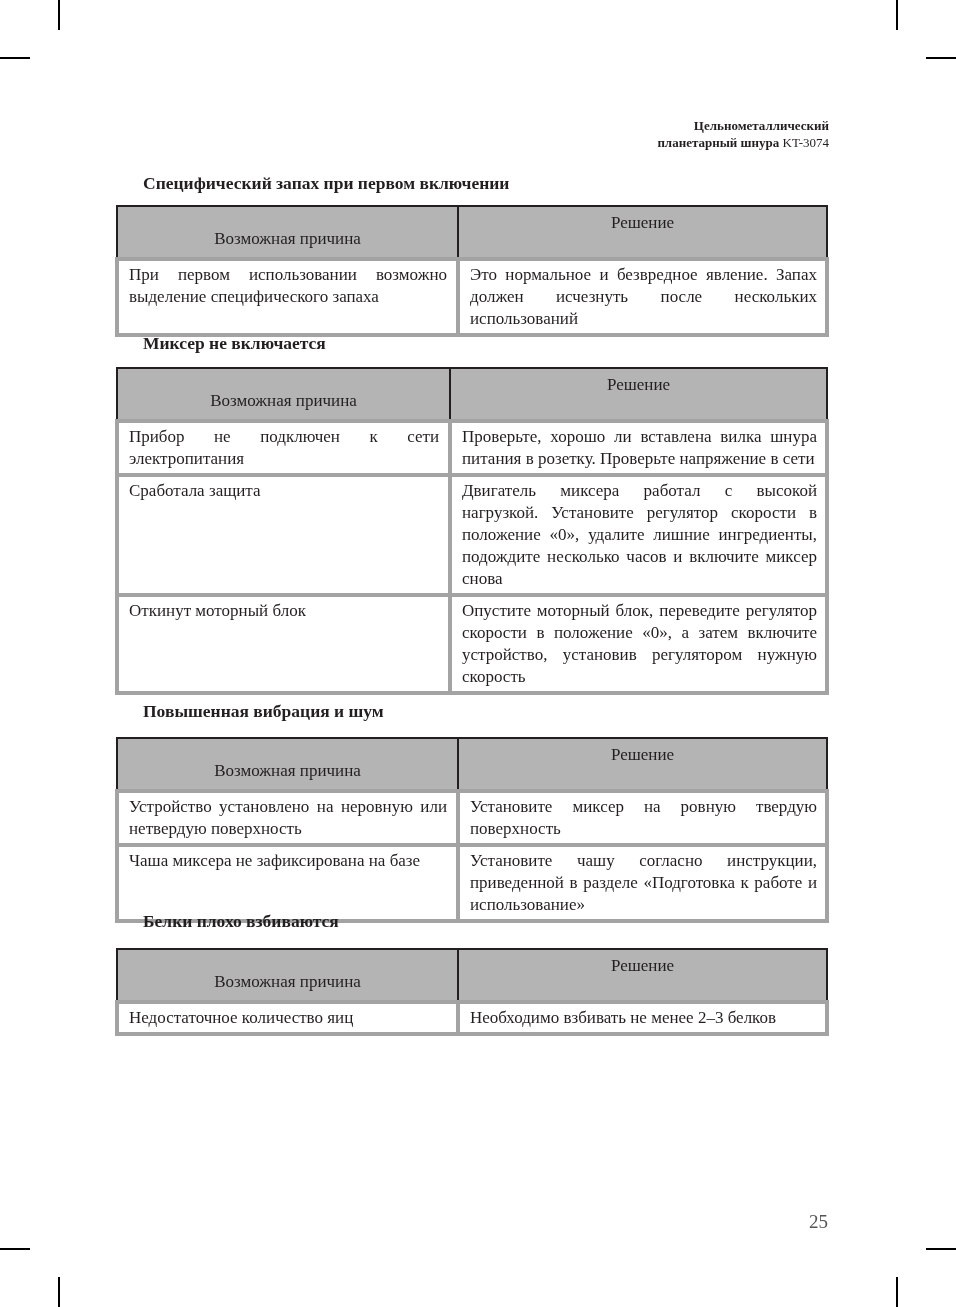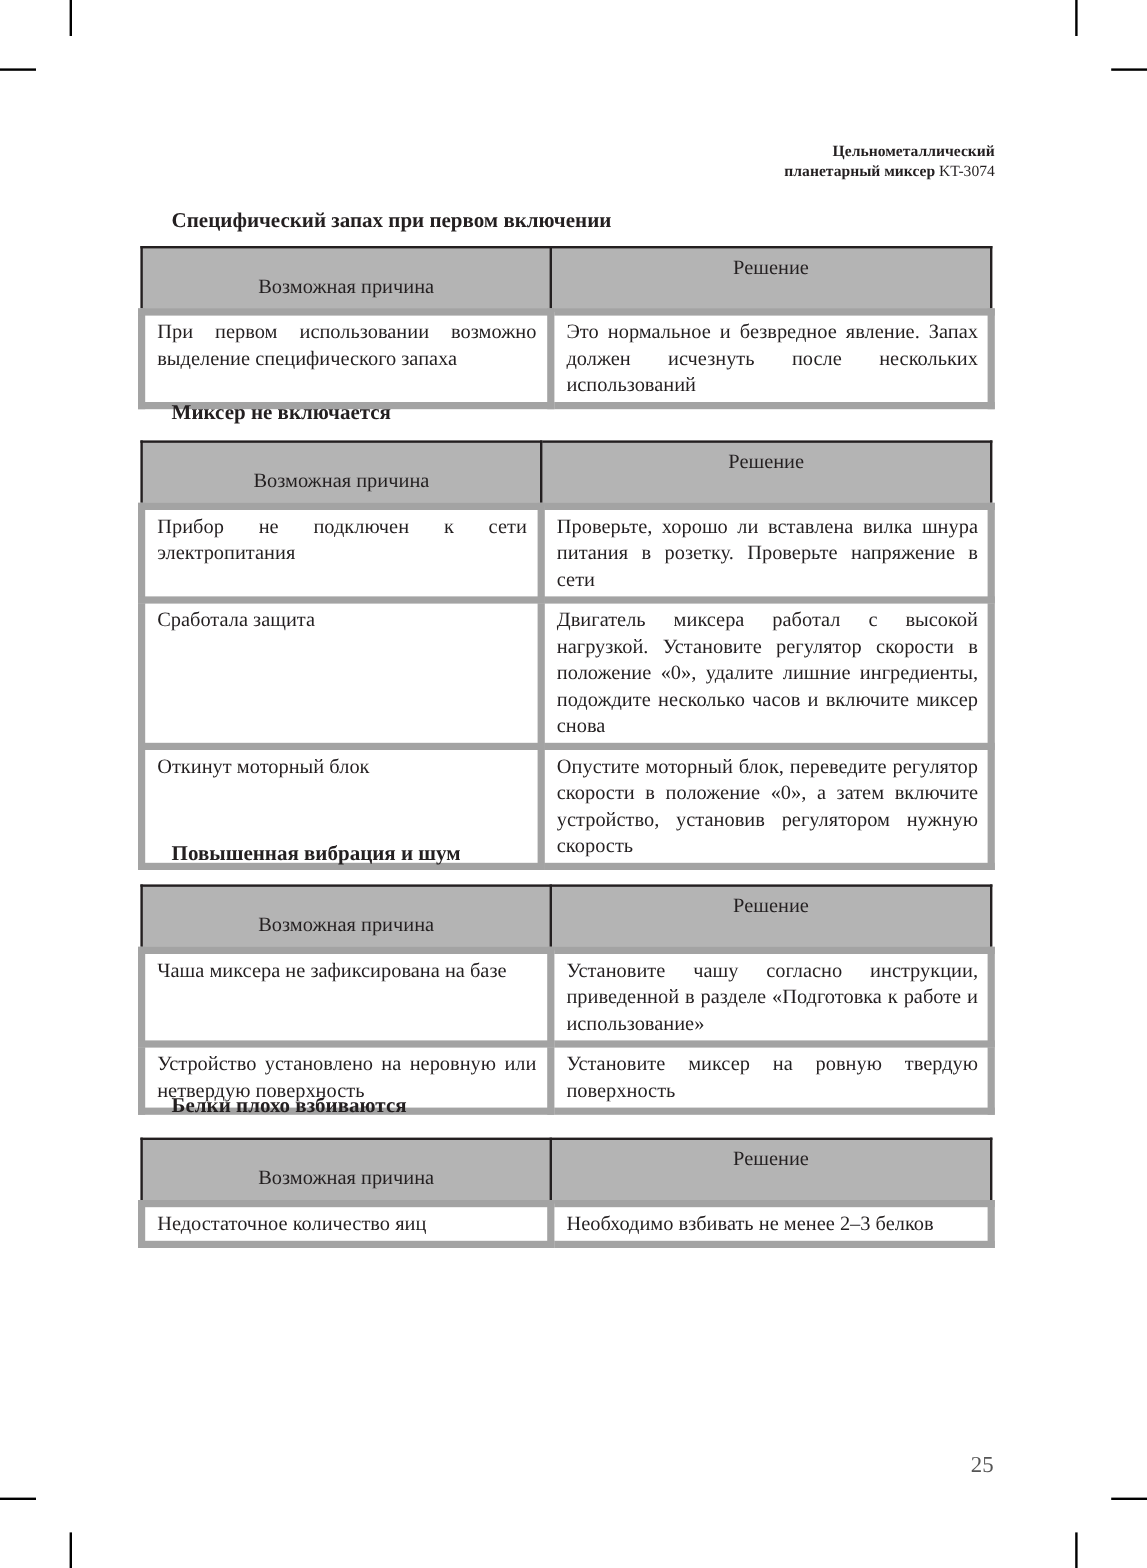--- a/index.html
+++ b/index.html
@@ -10,40 +10,40 @@
                   font-size:13px; line-height:17px; }
   .running-head b { font-weight:bold;margin-top:36px; }
   .section-title { position:absolute; left:143px; font-size:17.5px; font-weight:bold;
                    letter-spacing:0; }
   table.tt { position:absolute; left:115px; width:714px; border-collapse:collapse;
              font-size:17px; line-height:22px; table-layout:fixed; }
   table.tt th { background:#b4b4b4; font-weight:normal; height:36px; padding:0;
                 border:2px solid #231f20; border-width:2px 2px 2px 2px; vertical-align:middle; }
   table.tt th.c1 { padding-top:14px; }
   table.tt th.c2 { vertical-align:top; padding-top:5px; }
-  table.tt td { border:6px solid #a3a3a3; vertical-align:top; padding:3px 9px 3px 10px;
+  table.tt td { border:4px solid #a3a3a3; vertical-align:top; padding:3px 9px 3px 10px;
                 text-align:justify; }
   table.tt td.c2 { padding-right:8px; }
   .pnum { position:absolute; left:809px; top:1183px; font-size:19px; color:#555;margin-top:28px; }
 </style>
 </head>
 <body>
 
 <div class="crop" style="left:58px;top:0;width:2px;height:30px;"></div>
 <div class="crop" style="left:0;top:57px;width:30px;height:2px;"></div>
 <div class="crop" style="left:896px;top:0;width:2px;height:30px;"></div>
 <div class="crop" style="left:926px;top:57px;width:30px;height:2px;"></div>
 <div class="crop" style="left:0;top:1248px;width:30px;height:2px;"></div>
 <div class="crop" style="left:58px;top:1277px;width:2px;height:30px;"></div>
 <div class="crop" style="left:926px;top:1248px;width:30px;height:2px;"></div>
 <div class="crop" style="left:896px;top:1277px;width:2px;height:30px;"></div>
 
 <div class="running-head">
   <div><b>Цельнометаллический</b></div>
-  <div><b>планетарный миксер</b><span> KT-3074</span></div>
+  <div><b>планетарный шнура</b><span> KT-3074</span></div>
 </div>
 
 <div class="section-title" style="top:173px;">Специфический запах при первом включении</div>
 <table class="tt" style="top:205px;">
   <colgroup>
       <col style="width:341px">
       <col>
     </colgroup>
   <tbody>
       <tr>
@@ -88,26 +88,26 @@
   <colgroup>
       <col style="width:341px">
       <col>
     </colgroup>
   <tbody>
       <tr>
     <th class="c1">Возможная причина</th>
     <th class="c2">Решение</th>
   </tr>
   <tr>
+    <td>Устройство установлено на неровную или нетвердую поверхность</td>
+    <td class="c2">Установите миксер на ровную твердую поверхность</td>
+  </tr>
+  <tr>
     <td>Чаша миксера не зафиксирована на базе</td>
     <td class="c2">Установите чашу согласно инструкции, приведенной в разделе «Подготовка к работе и использование»</td>
-  </tr>
-  <tr>
-    <td>Устройство установлено на неровную или нетвердую поверхность</td>
-    <td class="c2">Установите миксер на ровную твердую поверхность</td>
   </tr>
 </tbody>
   </table>
 
 <div class="section-title" style="top:911px;">Белки плохо взбиваются</div>
 <table class="tt" style="top:948px;">
   <colgroup>
       <col style="width:341px">
       <col>
     </colgroup>

